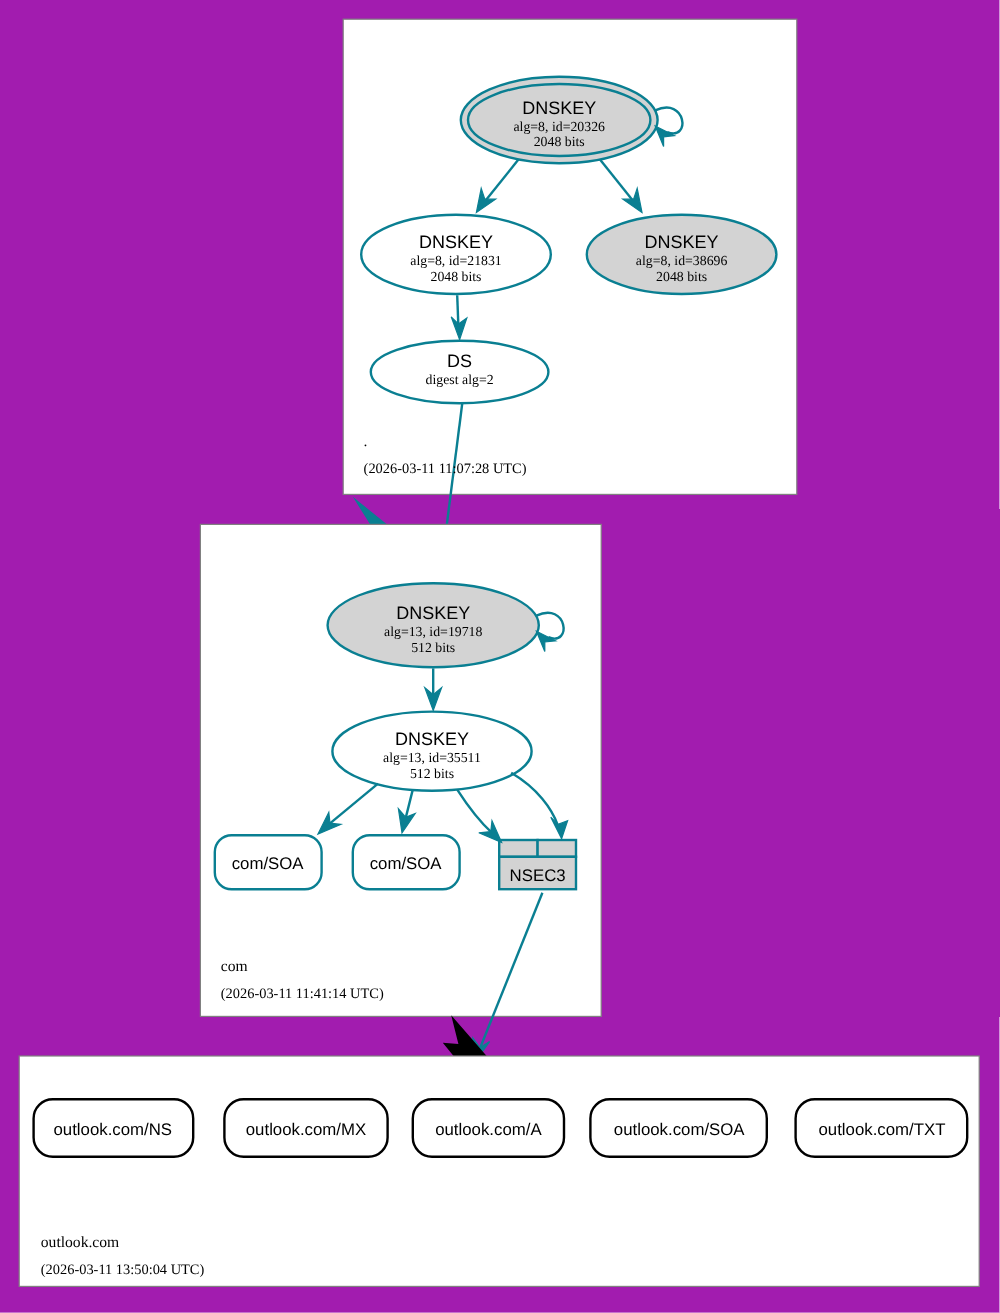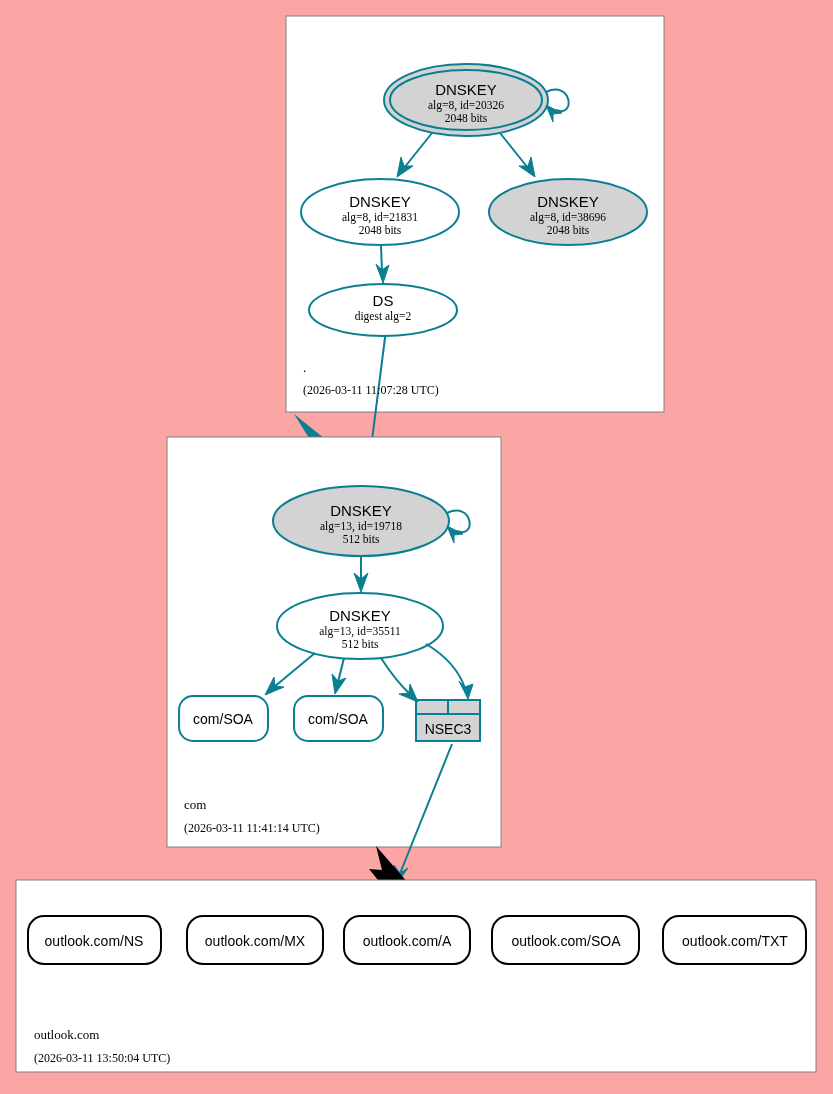--- a/index.html
+++ b/index.html
@@ -8,21 +8,21 @@
     padding: 0;
     background: #ffffff;
   }
   body {
     font-family: "Liberation Sans", sans-serif;
   }
   #canvas {
     position: relative;
     width: 833px;
     height: 1094px;
-    background: #fca5a5;
+    background: #a21caf;
     overflow: hidden;
   }
   svg#graph {
     position: absolute;
     left: 0;
     top: 0;
     width: 833px;
     height: 1094px;
     display: block;
   }

